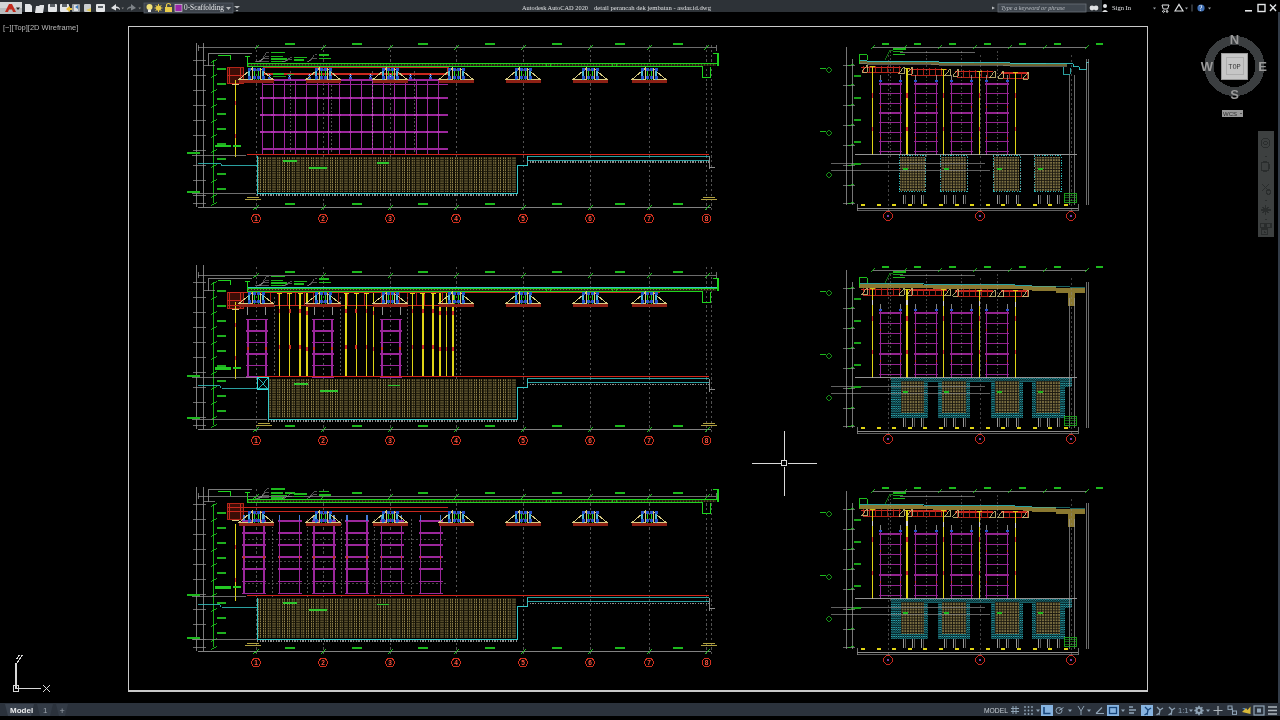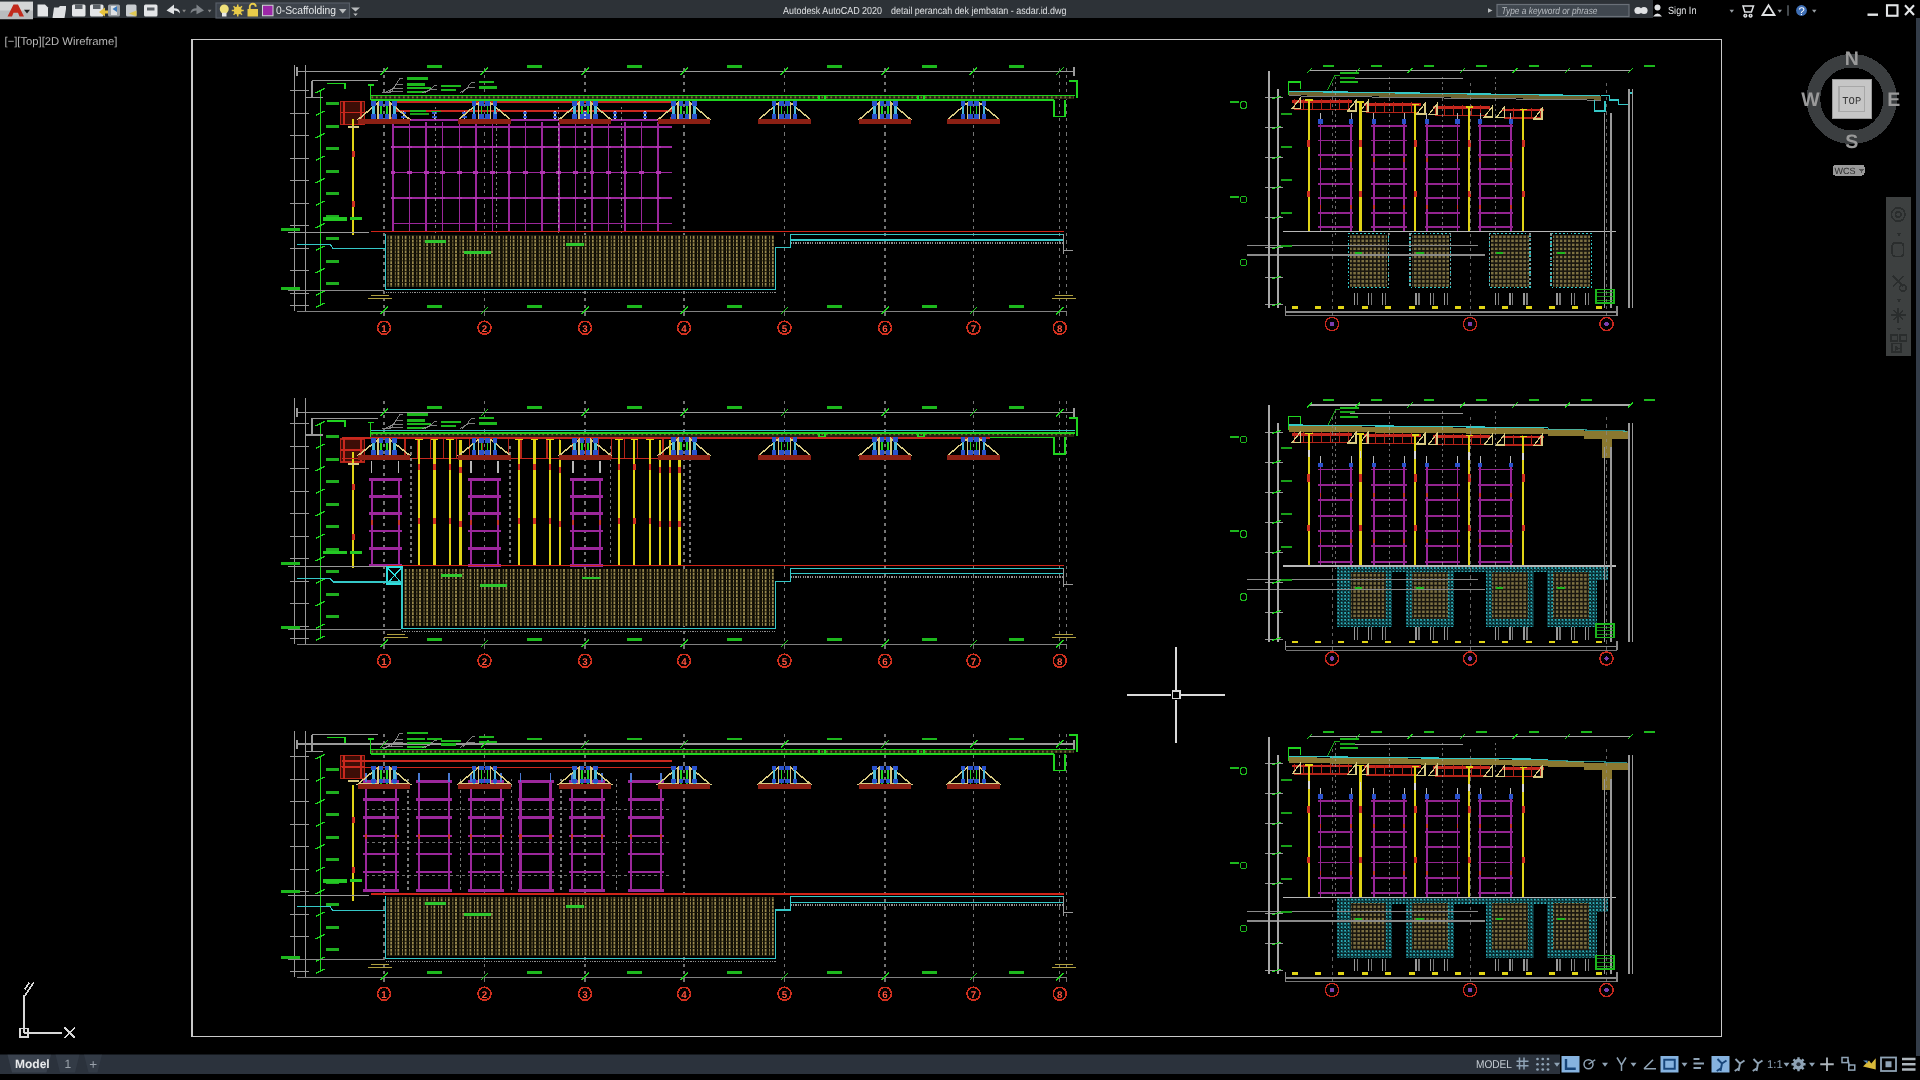--- a/index.html
+++ b/index.html
@@ -1,21 +1,21 @@
 <!DOCTYPE html>
 <html><head>
 <meta charset="utf-8">
 <style>
 * { margin:0; padding:0; box-sizing:border-box; }
 html,body { width:1280px; height:720px; background:#000; overflow:hidden;
   font-family:"Liberation Sans", sans-serif; }
 #titlebar { position:absolute; left:0; top:0; width:1102px; height:12px;
-  background:#2d3237; z-index:5; }
+  background:#2d3237; z-index:5;font-family:Liberation Serif, serif; }
 #vplabel { position:absolute; left:3px; top:23px; color:#b8b8b8; font-size:7.5px; z-index:4; }
-#statusbar { position:absolute; left:0; top:703px; width:1040px; height:13px;
+#statusbar { position:absolute; left:0; top:703px; width:1280px; height:13px;
   background:#2b323c; z-index:5; }
 #main { position:absolute; left:0; top:0; z-index:1; }
 </style>
 </head>
 <body>
 <div id="titlebar">
 <svg width="1280" height="12">
 
   <rect x="0" y="0" width="22" height="12" fill="#b9bcbe"></rect>
   <rect x="0" y="0" width="22" height="6" fill="#d3d5d6"></rect>

